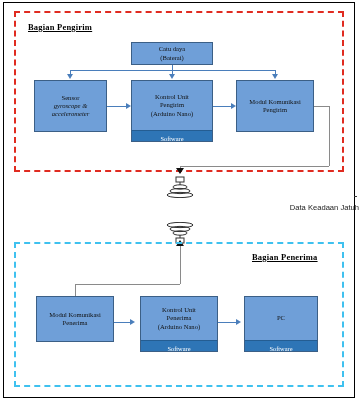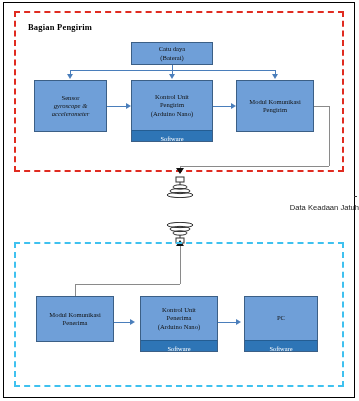--- a/index.html
+++ b/index.html
@@ -38,20 +38,21 @@
     width:330px;height:145px;
     border:2px dashed #3fc1ef;
   }
 
   .section-label{
     position:absolute;
     font-family:"Liberation Serif",serif;
     font-weight:bold;
     font-size:8.5px;
     color:#000000;
+    text-decoration:underline;
     white-space:nowrap;
     letter-spacing:.2px;
   }
   .sender-label{left:28px;top:22px;}
   .receiver-label{left:252px;top:252px;}
 
   
   .block{
     position:absolute;
     box-sizing:border-box;
@@ -235,20 +236,21 @@
     <ellipse cx="16" cy="7" rx="10" ry="2.6" fill="none" stroke="#333" stroke-width="1"></ellipse>
     <ellipse cx="16" cy="11" rx="7" ry="2.2" fill="none" stroke="#333" stroke-width="1"></ellipse>
     <line x1="16" y1="13" x2="16" y2="16" stroke="#333" stroke-width="1"></line>
     <rect x="12" y="16" width="8" height="5" fill="none" stroke="#333" stroke-width="1"></rect>
   </svg>
   <div class="arrow-up-blk" style="left:176px;top:240px;"></div>
 
   <div class="tick-right"></div>
 
   <div class="section-frame receiver-frame"></div>
+  <div class="section-label receiver-label">Bagian Penerima</div>
 
   <div class="ln-v ln-gray" style="left:180px;top:246px;height:38px;"></div>
   <div class="ln-h ln-gray" style="left:75px;top:284px;width:105px;"></div>
   <div class="ln-v ln-gray" style="left:75px;top:284px;height:12px;"></div>
 
   <div class="block" id="blk-mod-rx">
     <div class="block-body">
       <span class="ln">Modul Komunikasi</span>
       <span class="ln">Penerima</span>
     </div>

